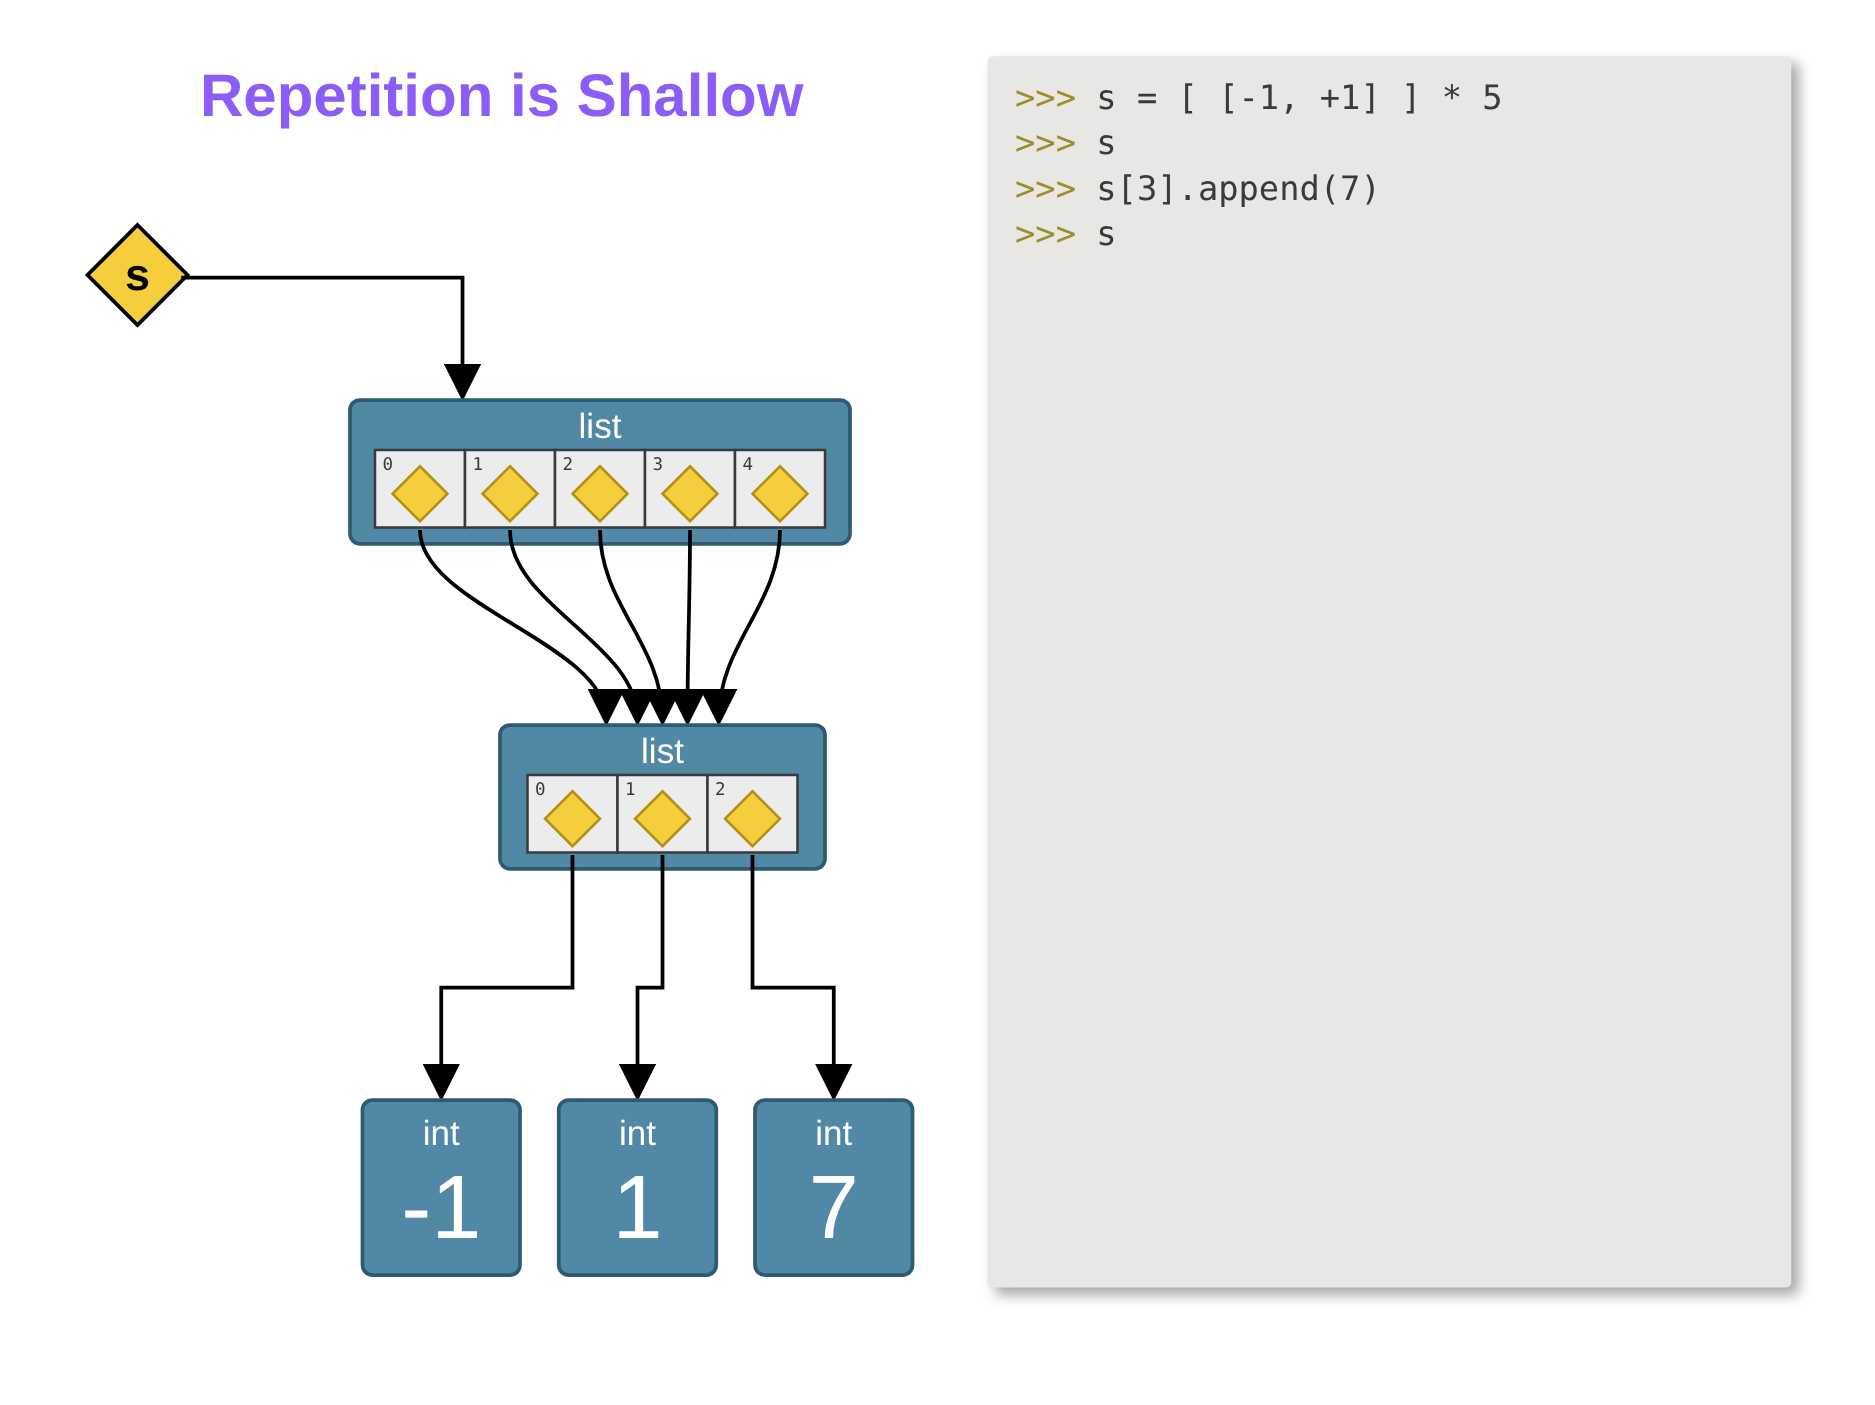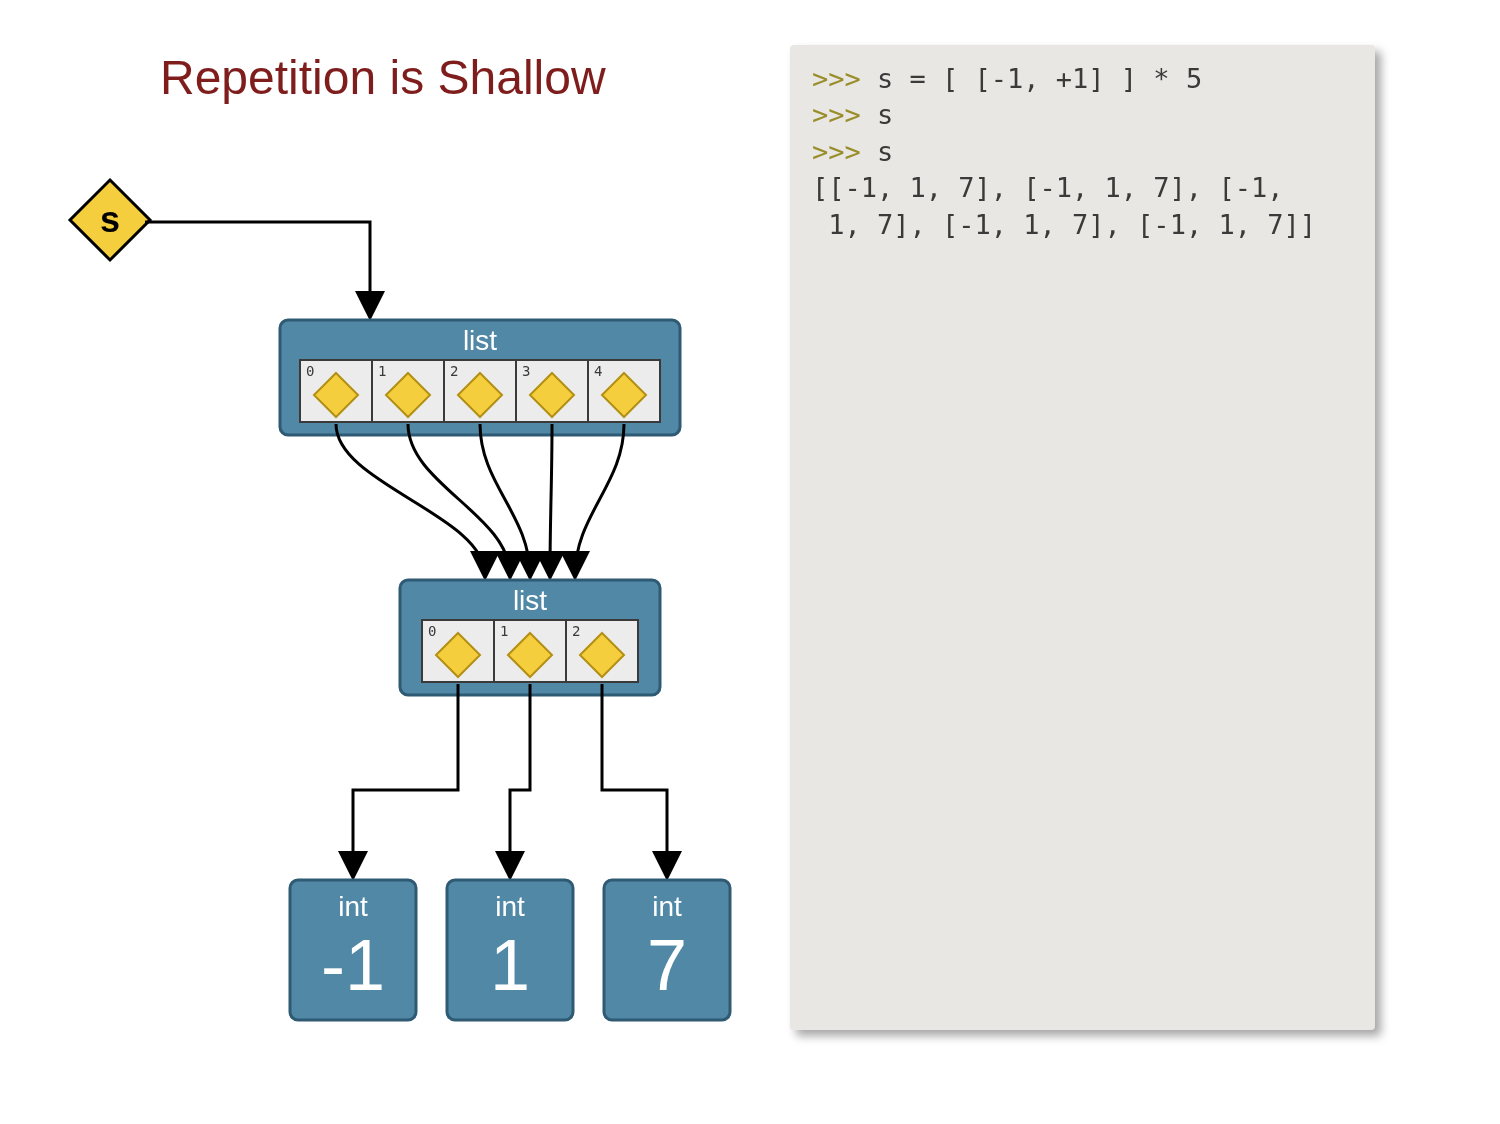--- a/index.html
+++ b/index.html
@@ -10,28 +10,28 @@
     height: 1124px;
     background: #ffffff;
     font-family: -apple-system, "Helvetica Neue", Arial, sans-serif;
     position: relative;
   }
   .title {
     position: absolute;
     left: 160px;
     top: 50px;
     font-size: 48px;
-    font-weight: 400;
-    color: #7f1d1d;
+    font-weight: 700;
+    color: #8b5cf6;
   }
   .repl-panel {
     position: absolute;
     left: 790px;
     top: 45px;
-    width: 585px;
+    width: 643px;
     height: 985px;
     background: #e8e7e3;
     border-radius: 4px;
     box-shadow: 6px 6px 10px rgba(0,0,0,0.35);
     padding: 16px 22px;
     font-family: "Menlo", "Consolas", monospace;
     font-size: 27px;
     line-height: 1.35;
     color: #3a3a3a;
     white-space: pre-wrap;
@@ -47,22 +47,21 @@
     width: 730px;
     height: 930px;
   }
   svg { overflow: visible; }
 </style>
 </head>
 <body>
 
 <div class="title">Repetition is Shallow</div>
 
-<div class="repl-panel"><div><span class="prompt">&gt;&gt;&gt; </span>s = [ [-1, +1] ] * 5</div><div><span class="prompt">&gt;&gt;&gt; </span>s</div><div><span class="prompt">&gt;&gt;&gt; </span>s</div><div>[[-1, 1, 7], [-1, 1, 7], [-1,
- 1, 7], [-1, 1, 7], [-1, 1, 7]]</div></div>
+<div class="repl-panel"><div><span class="prompt">&gt;&gt;&gt; </span>s = [ [-1, +1] ] * 5</div><div><span class="prompt">&gt;&gt;&gt; </span>s</div><div><span class="prompt">&gt;&gt;&gt; </span>s[3].append(7)</div><div><span class="prompt">&gt;&gt;&gt; </span>s</div></div>
 
 <div class="diagram">
 <svg width="730" height="930" viewBox="0 0 730 930">
   <defs>
     <marker id="arrowhead" markerWidth="10" markerHeight="10" refX="8" refY="5" orient="auto">
       <path d="M0,0 L10,5 L0,10 Z" fill="#000"></path>
     </marker>
   </defs>
 
   <g>

